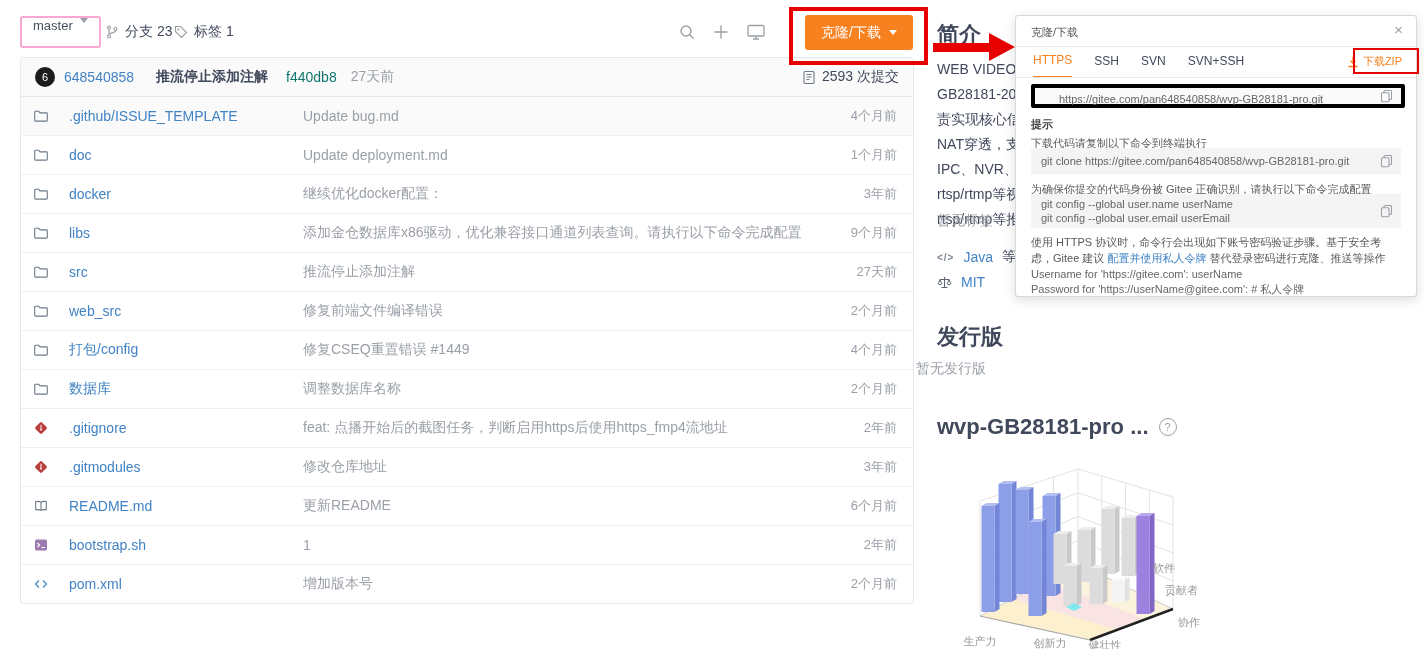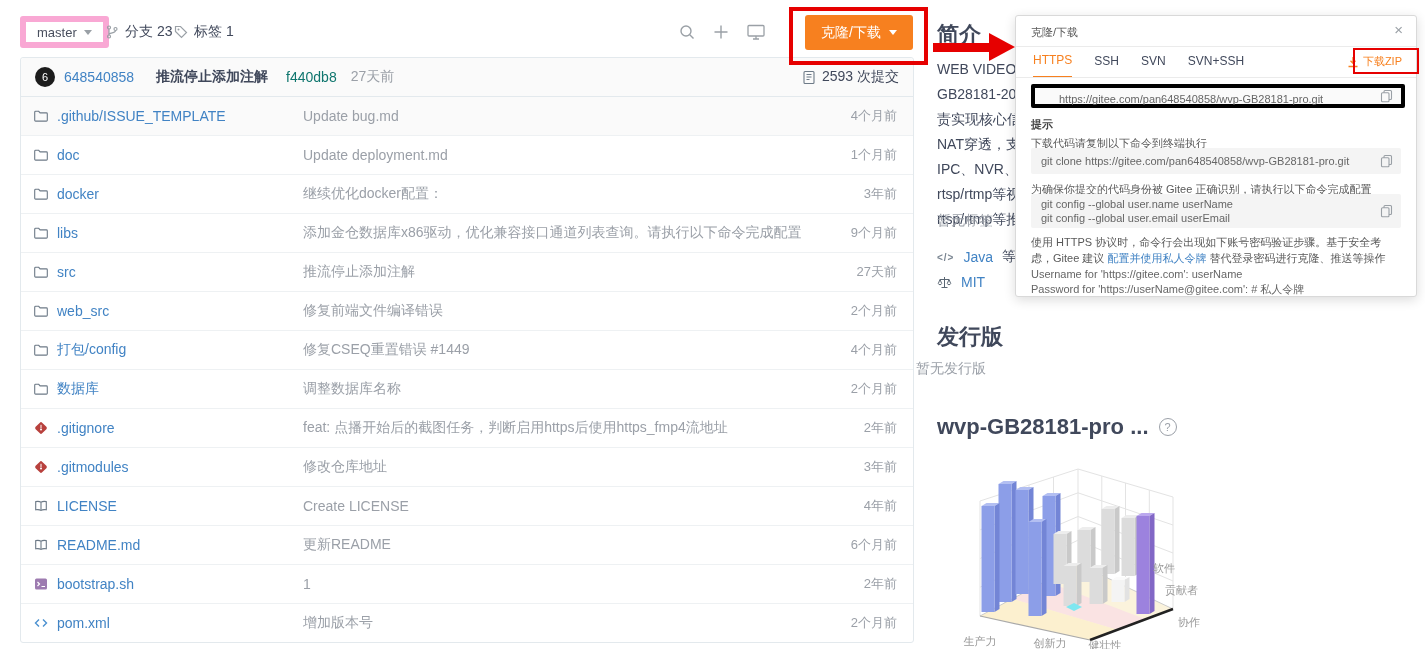--- a/index.html
+++ b/index.html
@@ -2,22 +2,22 @@
 <html><head>
 <meta charset="utf-8">
 <style>
   html,body{margin:0;padding:0;background:#fff;}
   .page{position:relative;width:1425px;height:649px;background:#fff;overflow:hidden;
         font-family:"Liberation Sans","DejaVu Sans",sans-serif;color:#40485b;font-size:14px;}
   a{text-decoration:none;cursor:pointer;}
   .abs{position:absolute;}
 
   
-  .master-btn{left:20px;top:16px;height:32px;display:flex;align-items:center;gap:7px;
-    padding:0 11px;border:6px solid #f9a8d4;border-radius:3px;background:#fff;color:#494f5e;
+  .master-btn{left:20px;top:16px;height:32px;display:flex;align-items:flex-start;gap:7px;
+    padding:0 11px;border:2px solid #f9a8d4;border-radius:3px;background:#fff;color:#494f5e;
     font-size:13px;cursor:pointer;}
   .caret{width:0;height:0;border-left:4px solid transparent;border-right:4px solid transparent;
     border-top:5px solid #9aa0a6;display:inline-block;}
   .caret-white{border-top-color:#fff;}
   .tb-item{display:flex;align-items:center;gap:5px;color:#40485b;font-size:14px;cursor:pointer;}
   .tb-icons{display:flex;align-items:center;gap:16px;}
   .icon-btn{cursor:pointer;display:inline-flex;}
   .clone-btn{left:805px;top:15px;width:108px;height:35px;background:#f7801f;border:none;
     border-radius:3px;color:#fff;font-size:14px;display:flex;align-items:center;justify-content:center;
     gap:8px;cursor:pointer;}
@@ -31,21 +31,21 @@
   .commit-id{color:#4183c4;margin-left:9px;}
   .commit-msg{color:#40485b;font-weight:bold;margin-left:22px;}
   .commit-hash{color:#0f766e;margin-left:18px;text-align:center;}
   .commit-time{color:#9ba0a8;margin-left:14px;}
   .commit-count{margin-left:auto;display:flex;align-items:center;gap:6px;color:#40485b;cursor:pointer;}
 
   .frow{height:38px;display:flex;align-items:center;border-top:1px solid #eef1f3;position:relative;}
   .frow:first-child{border-top:none;}
   .frow-hl{background:#fafafa;}
   .ficon{margin-left:12px;width:16px;height:16px;display:inline-flex;flex:0 0 auto;}
-  .fname{color:#4183c4;margin-left:8px;white-space:nowrap;}
+  .fname{color:#4183c4;margin-left:20px;white-space:nowrap;}
   .fmsg{position:absolute;left:282px;color:#9ba0a8;white-space:nowrap;overflow:hidden;
     max-width:500px;cursor:pointer;}
   .ftime{margin-left:auto;margin-right:16px;color:#9ba0a8;font-size:13px;white-space:nowrap;}
 
   
   .side-h{font-size:22px;font-weight:bold;color:#40485b;}
   .desc-line{height:25px;line-height:25px;width:86px;overflow:hidden;white-space:nowrap;color:#40485b;}
   .muted{color:#9ba0a8;text-align:center;}
   .lang-ic{color:#7b8692;font-size:10px;font-weight:bold;letter-spacing:1px;}
   .blue-link{color:#4183c4;}
@@ -252,31 +252,20 @@
           <span class="ficon">
             <svg width="16" height="16" viewBox="0 0 16 16">
               <rect x="3.4" y="3.4" width="9.2" height="9.2" rx="1.6" transform="rotate(45 8 8)" fill="#b8413d"></rect>
               <path d="M8 4.8v3.4" stroke="#fff" stroke-width="1" fill="none"></path>
               <circle cx="8" cy="9.6" r="1" fill="#fff"></circle>
             </svg>
           </span>
           <a class="fname">.gitmodules</a>
           <span class="fmsg">修改仓库地址</span>
           <span class="ftime">3年前</span>
-        </div>
-        <div class="frow">
-          <span class="ficon">
-            <svg width="16" height="16" viewBox="0 0 16 16">
-              <path d="M8 4.2C6.6 3.3 4.8 3.2 2.7 3.6v8.2c2.1-.4 3.9-.3 5.3.6 1.4-.9 3.2-1 5.3-.6V3.6c-2.1-.4-3.9-.3-5.3.6z" fill="none" stroke="#6d7a87" stroke-width="1.1"></path>
-              <path d="M8 4.4v8" stroke="#6d7a87" stroke-width="1.1"></path>
-            </svg>
-          </span>
-          <a class="fname">LICENSE</a>
-          <span class="fmsg">Create LICENSE</span>
-          <span class="ftime">4年前</span>
         </div>
         <div class="frow">
           <span class="ficon">
             <svg width="16" height="16" viewBox="0 0 16 16">
               <path d="M8 4.2C6.6 3.3 4.8 3.2 2.7 3.6v8.2c2.1-.4 3.9-.3 5.3.6 1.4-.9 3.2-1 5.3-.6V3.6c-2.1-.4-3.9-.3-5.3.6z" fill="none" stroke="#6d7a87" stroke-width="1.1"></path>
               <path d="M8 4.4v8" stroke="#6d7a87" stroke-width="1.1"></path>
             </svg>
           </span>
           <a class="fname">README.md</a>
           <span class="fmsg">更新README</span>

